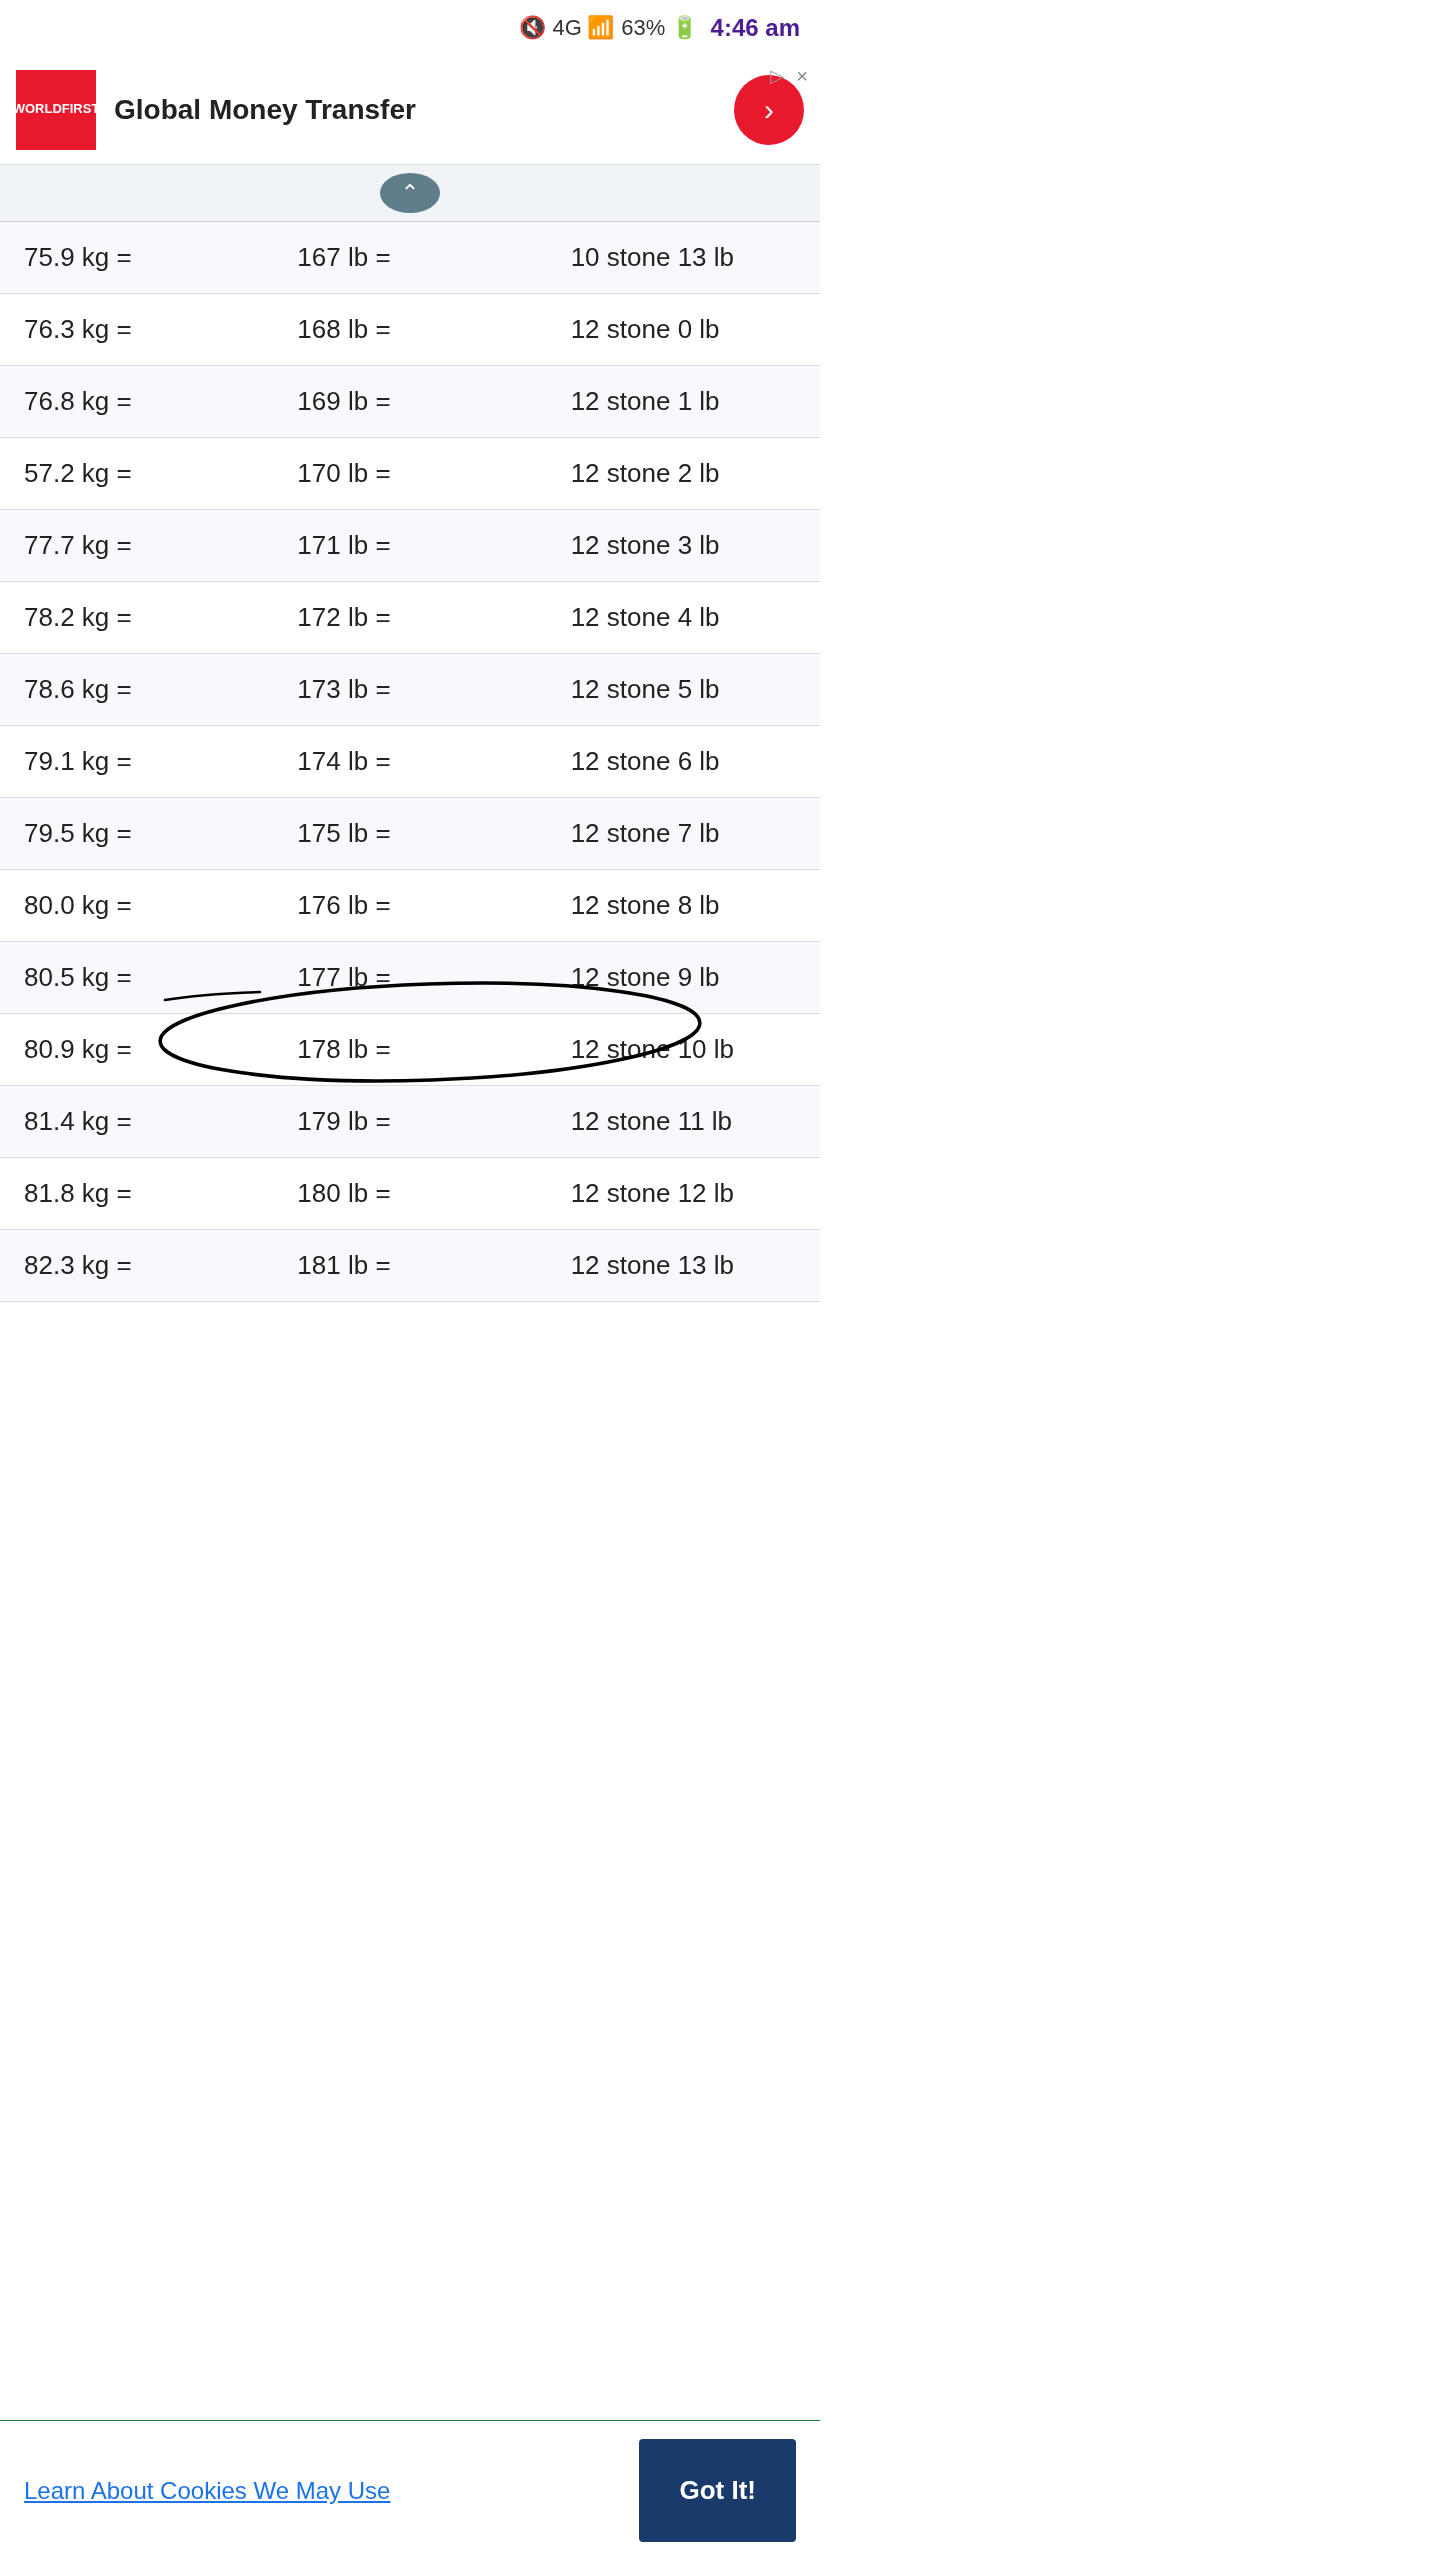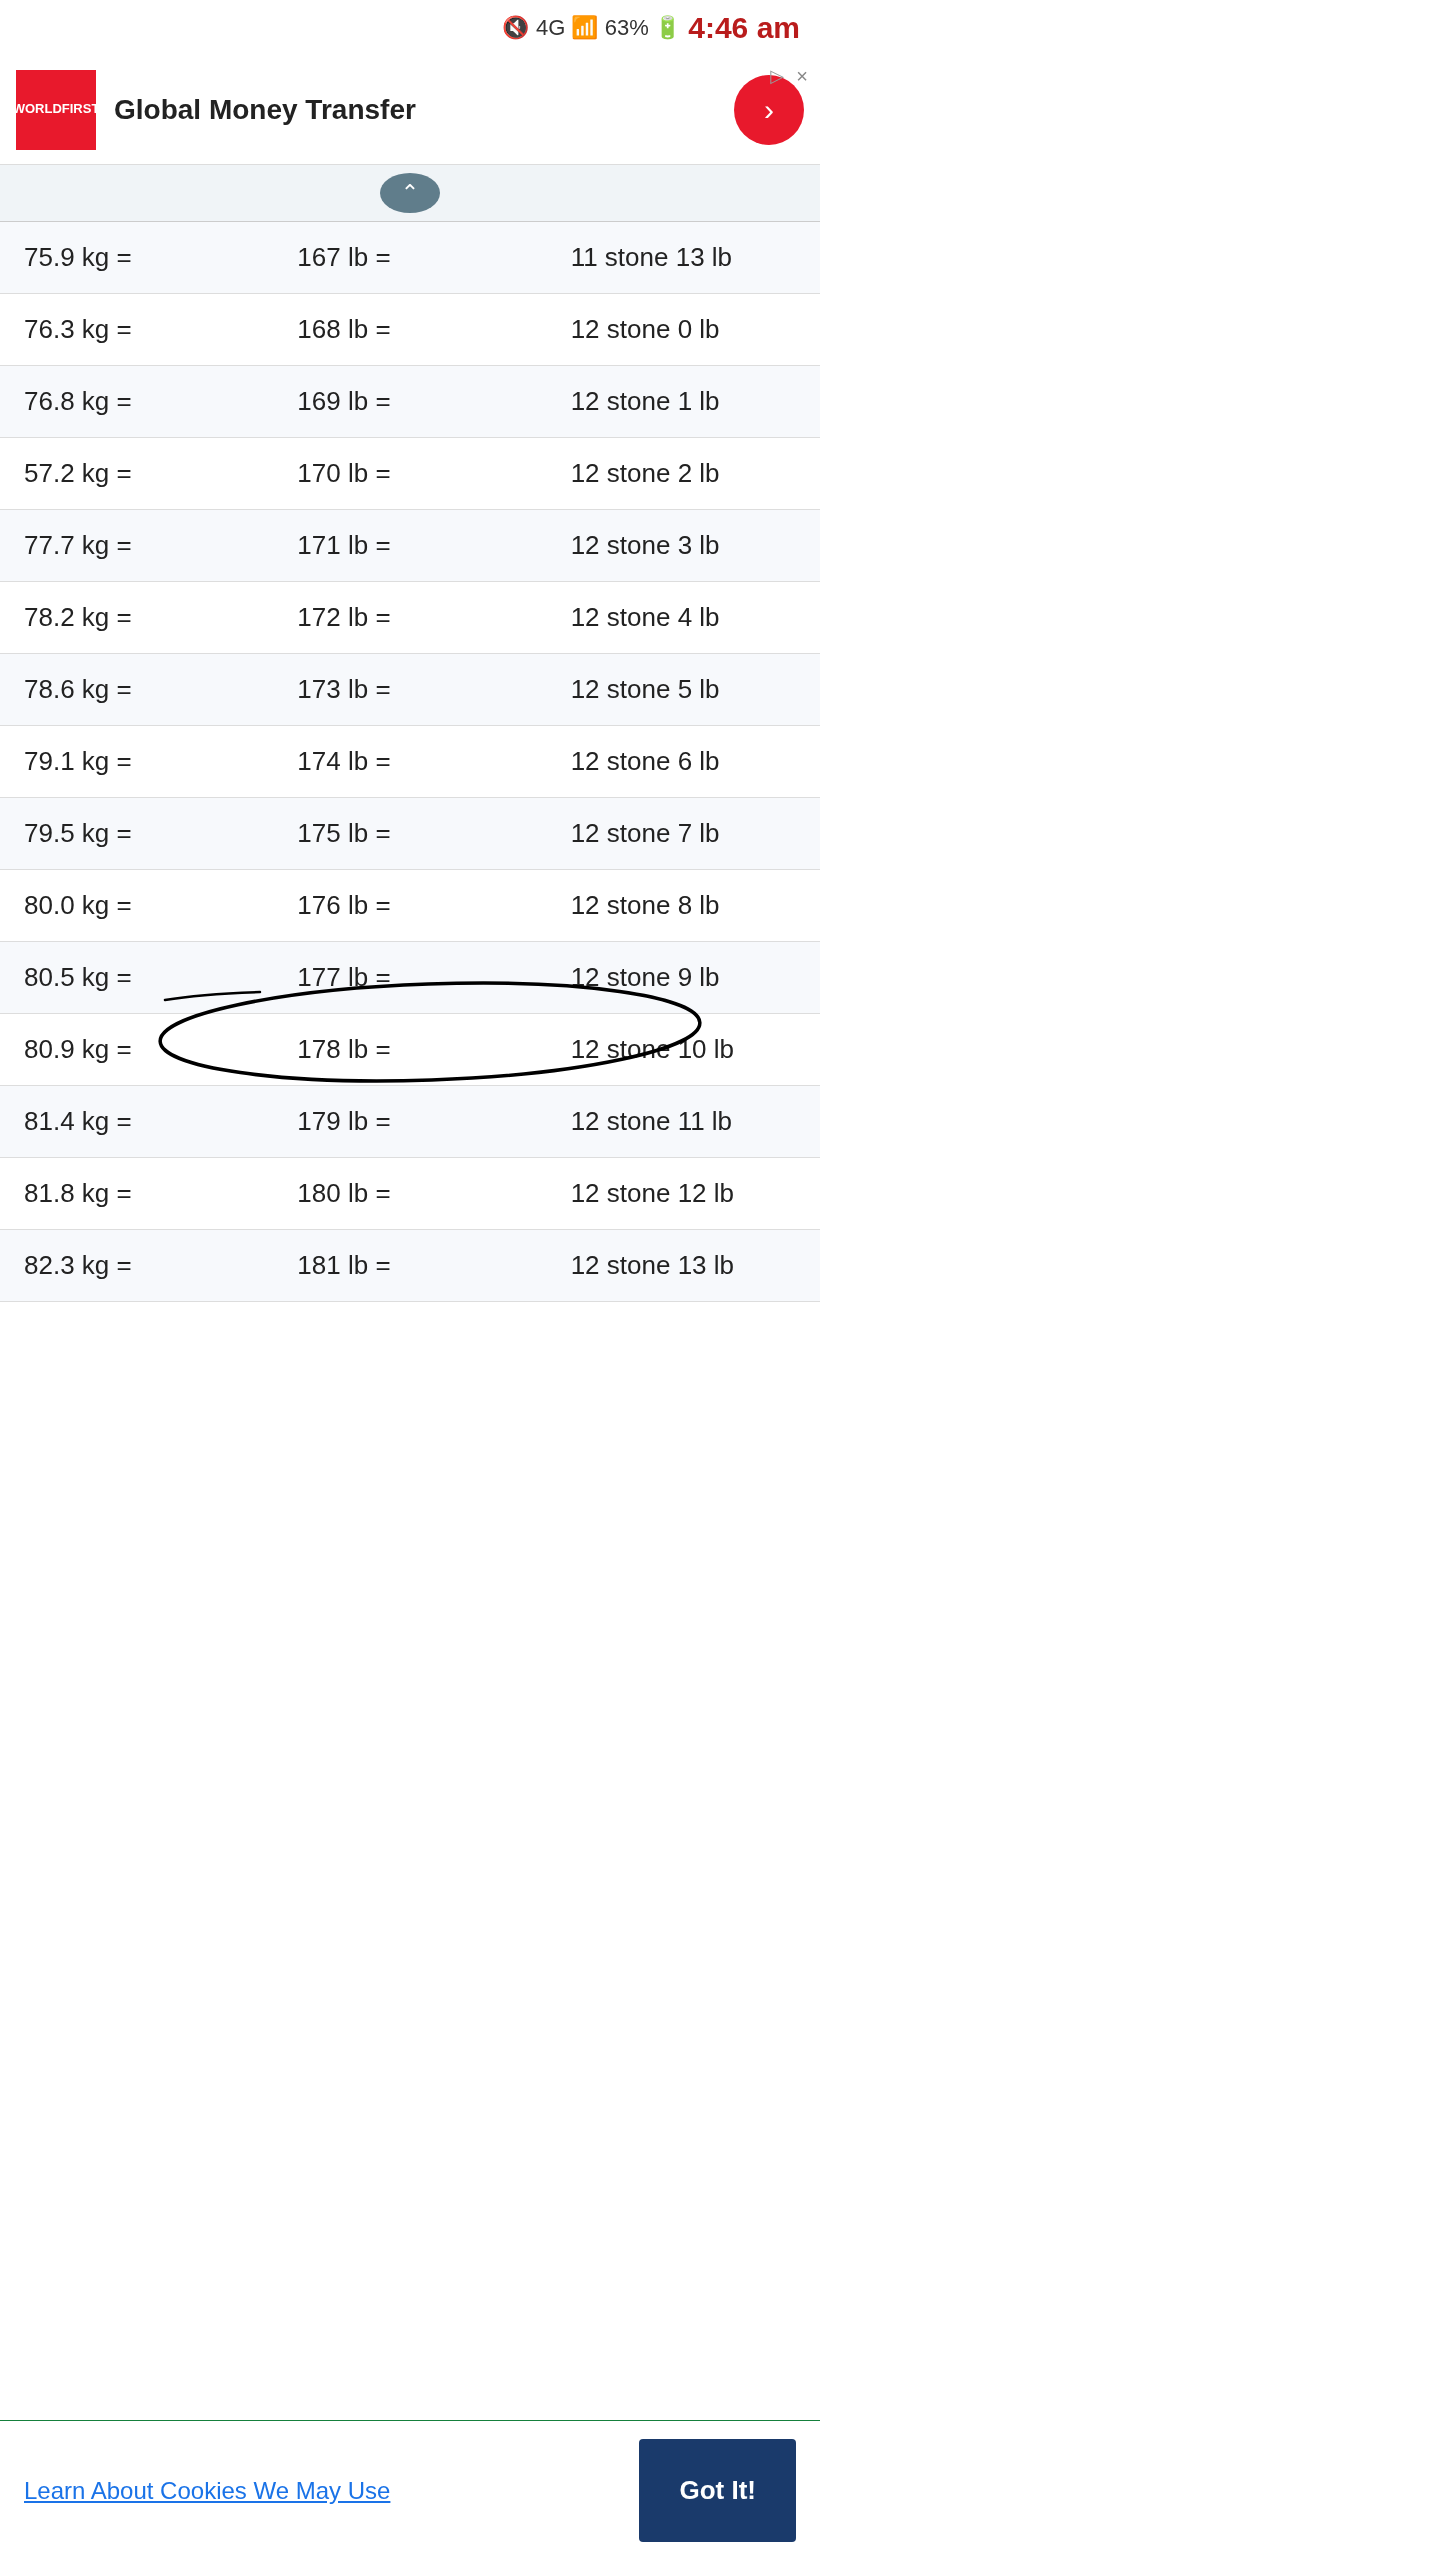--- a/index.html
+++ b/index.html
@@ -25,24 +25,24 @@
       gap: 8px;
     }
     .status-bar-icons {
       display: flex;
       align-items: center;
       gap: 6px;
       font-size: 22px;
       color: #333;
     }
     .status-time {
-      font-size: 30px;
+      font-size: 24px;
       font-weight: 600;
-      color: #b91c1c;
-      margin-left: 0;
+      color: #4c1d95;
+      margin-left: 6px;
     }
 
     
     .ad-banner {
       background: #fff;
       border-bottom: 1px solid #ddd;
       height: 110px;
       display: flex;
       align-items: center;
       padding: 0 16px;
@@ -207,21 +207,21 @@
 <div class="scroll-up-container">
   <div class="scroll-up-btn">⌃</div>
 </div>
 
 <div class="table-wrapper">
   <table class="conversion-table">
     <tbody id="table-body">
     <tr>
           <td>75.9 kg =</td>
           <td>167 lb =</td>
-          <td>11 stone 13 lb</td>
+          <td>10 stone 13 lb</td>
         </tr>
         <tr>
           <td>76.3 kg =</td>
           <td>168 lb =</td>
           <td>12 stone 0 lb</td>
         </tr>
         <tr>
           <td>76.8 kg =</td>
           <td>169 lb =</td>
           <td>12 stone 1 lb</td>

